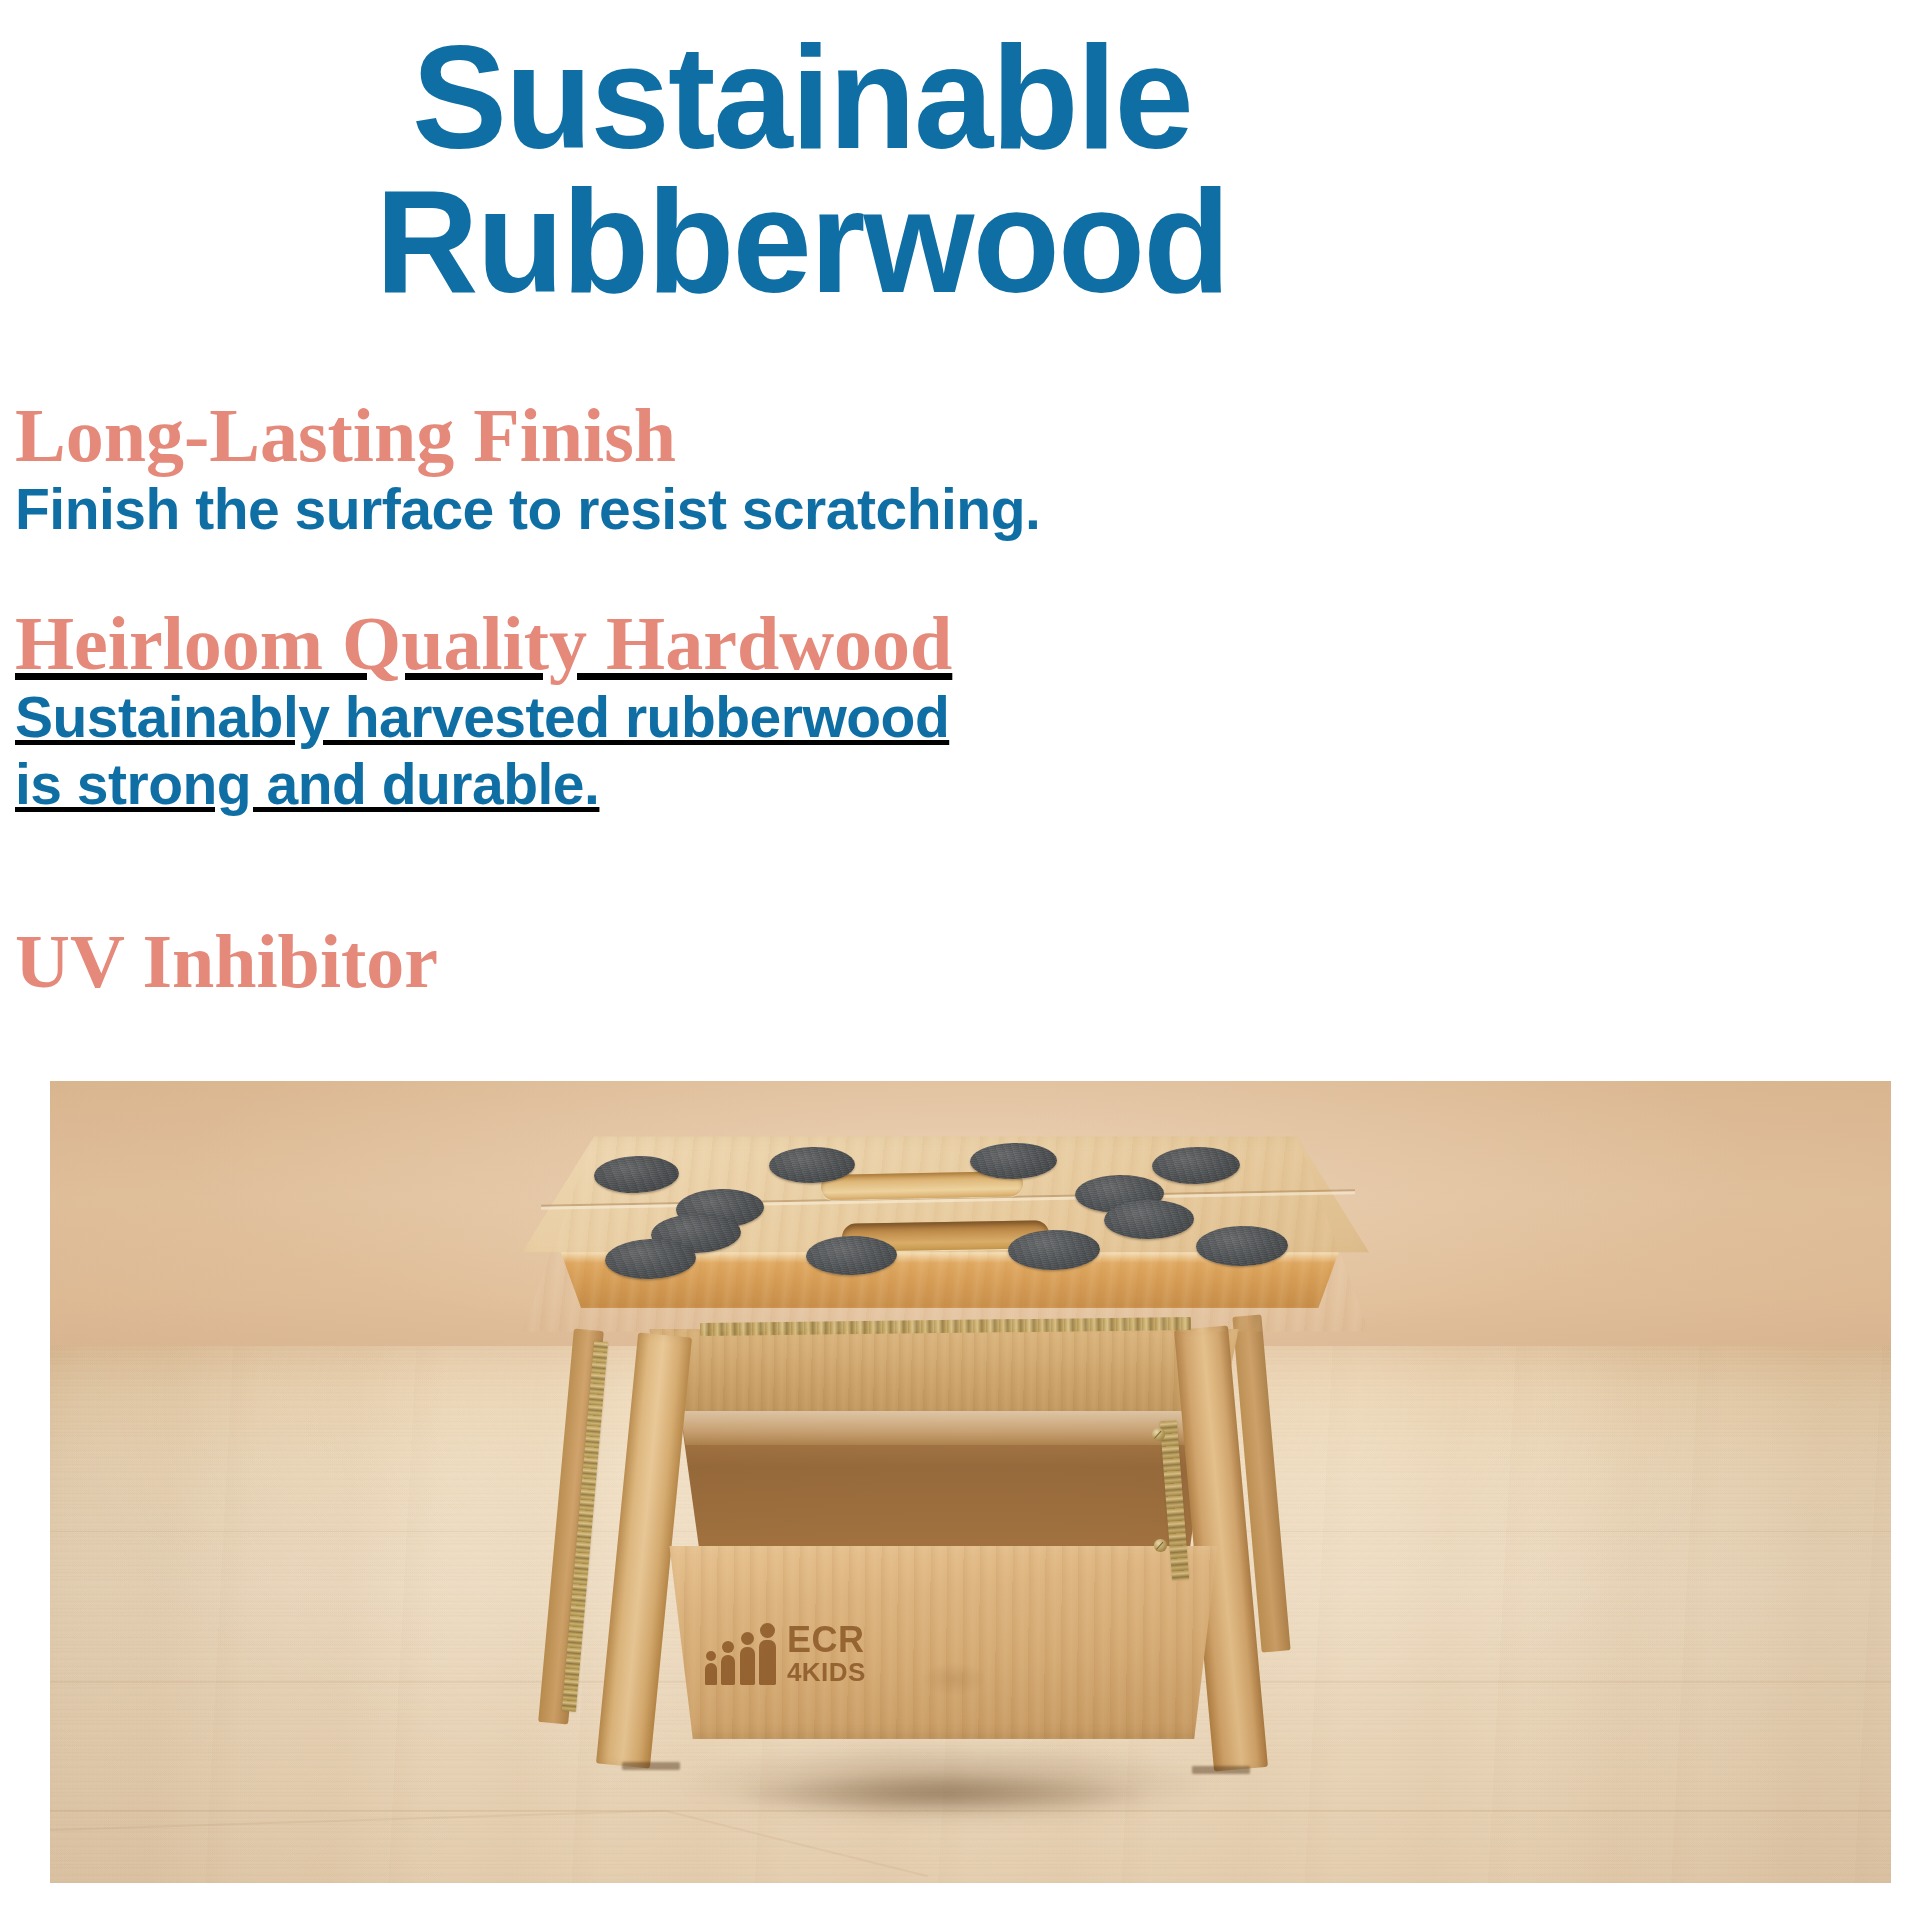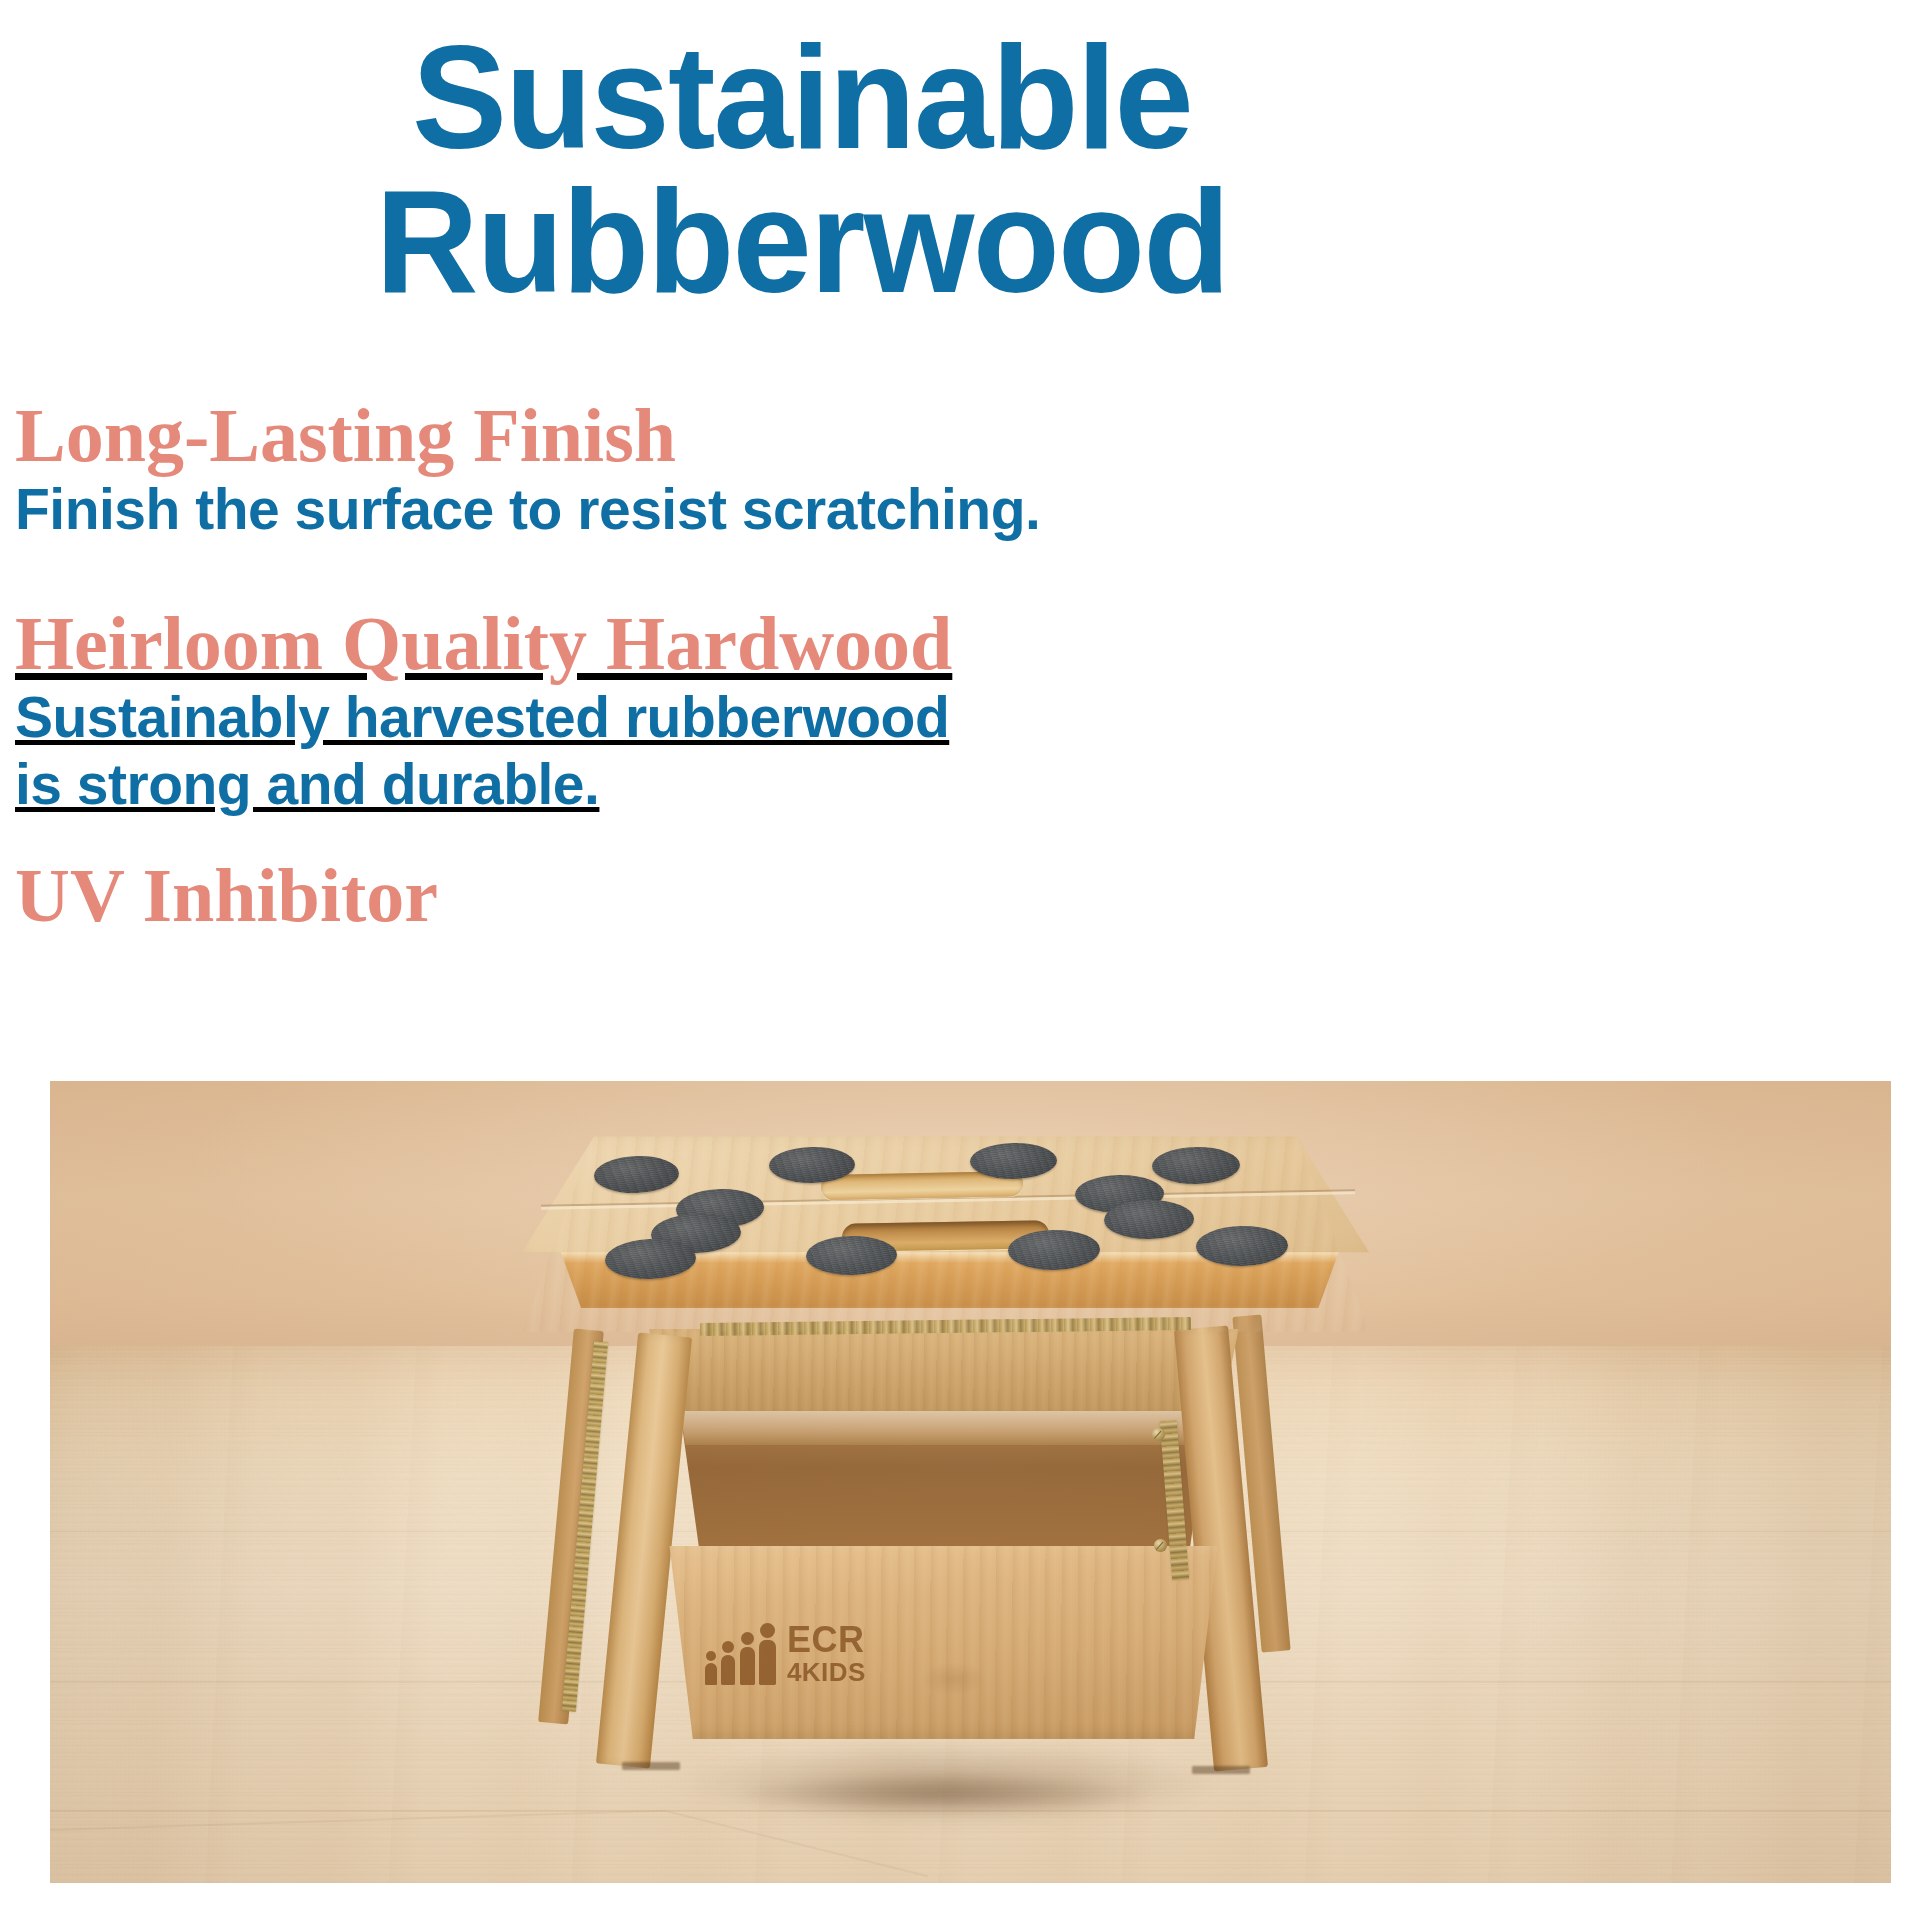--- a/index.html
+++ b/index.html
@@ -45,21 +45,21 @@
     color:#0f6fa4;
     font-family:"Liberation Sans", sans-serif;
     font-weight:bold;
     font-size:57px;
     line-height:1.19;
     letter-spacing:-0.5px;
     margin:0;
   }
   .f1{position:absolute;left:0;top:380px;width:1926px;}
   .f2{position:absolute;left:0;top:588px;width:1926px;text-decoration:underline;}
-  .f3{position:absolute;left:0;top:840px;width:1588px;}
+  .f3{position:absolute;left:0;top:906px;width:1588px;}
 
   
   .photo{
     position:absolute;
     left:50px;top:1081px;
     width:1841px;height:802px;
     overflow:hidden;
     background:#d8b68e;
   }
   

